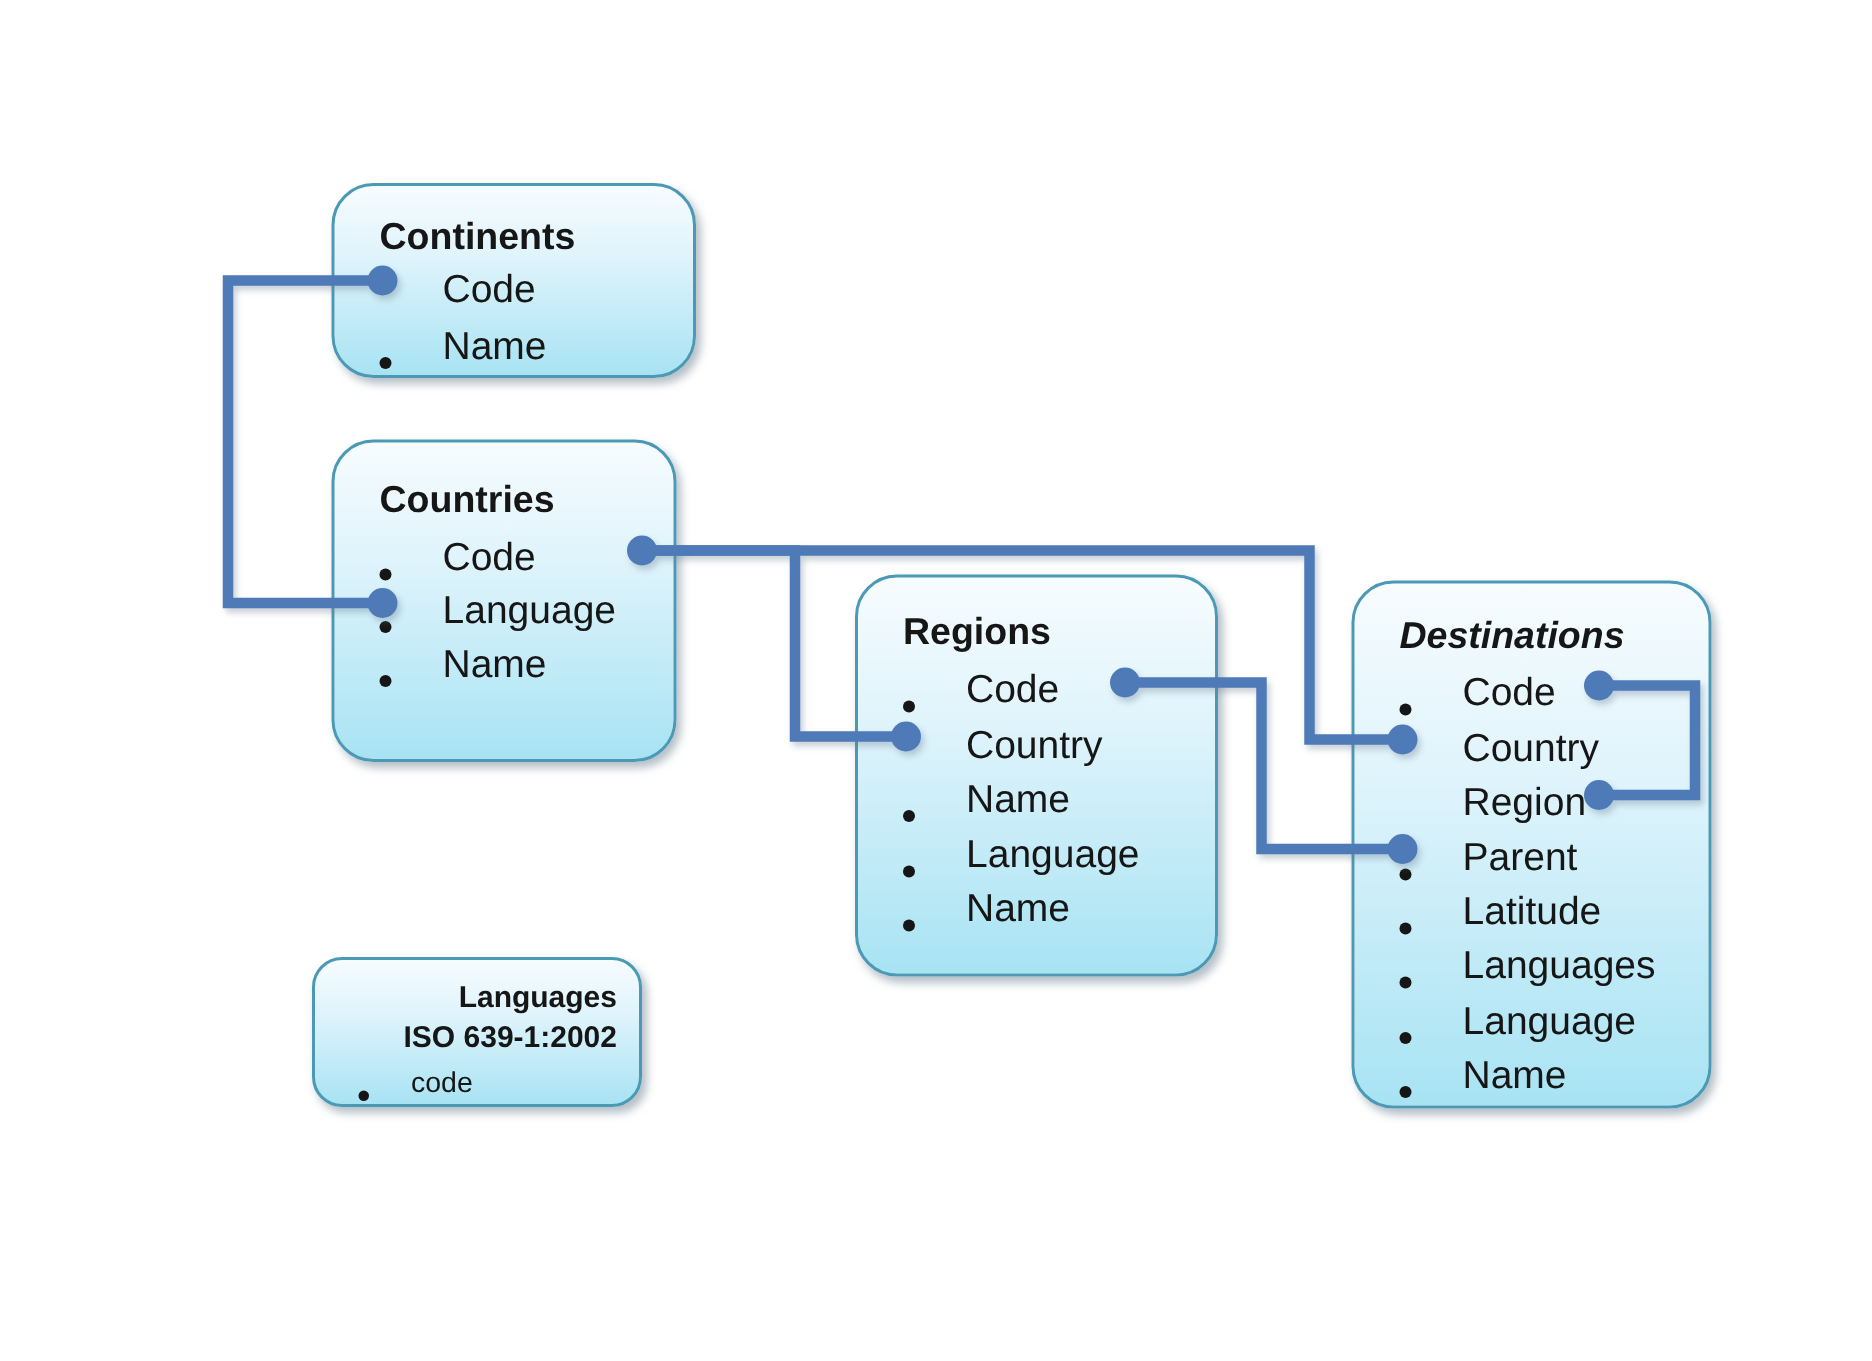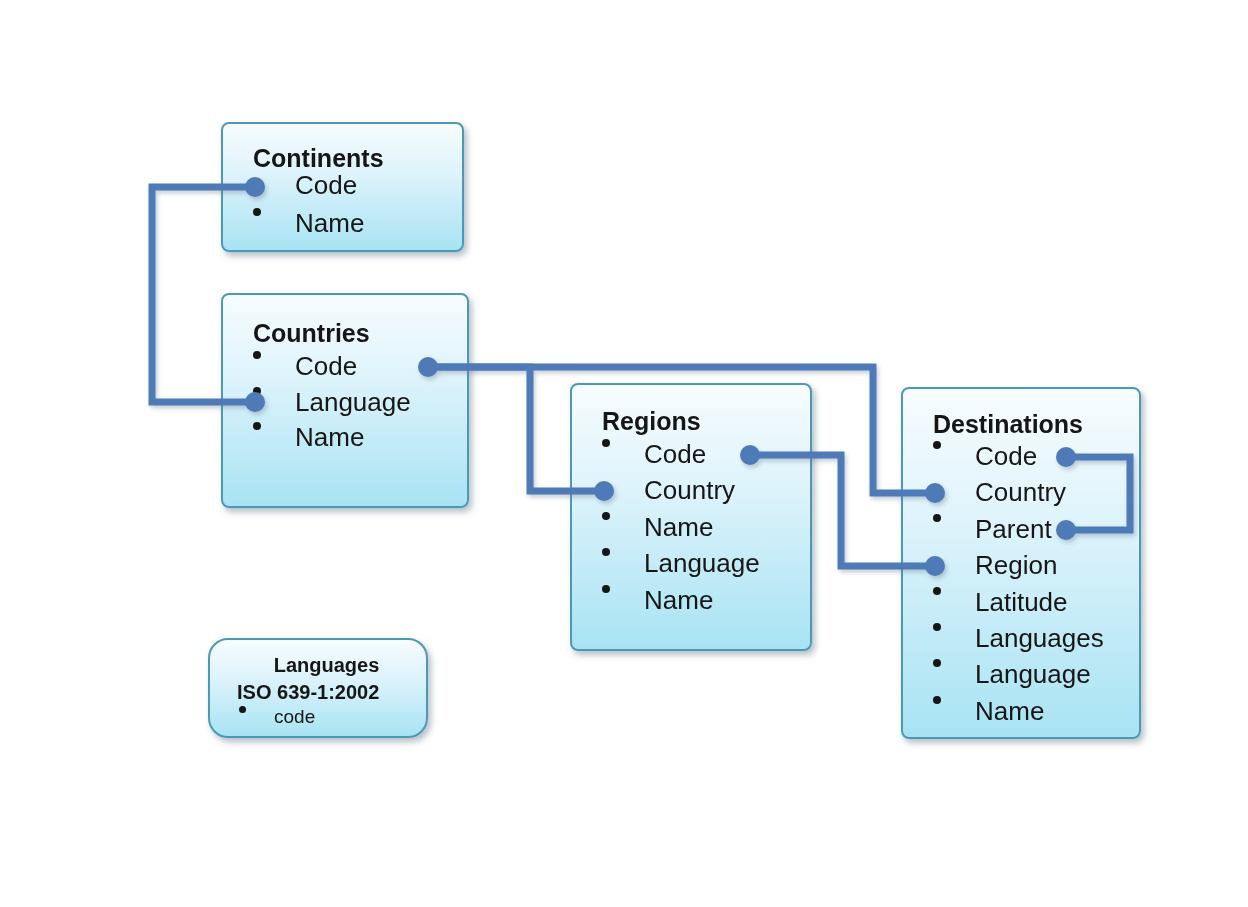--- a/index.html
+++ b/index.html
@@ -9,43 +9,43 @@
     height: 907px;
     background: #ffffff;
     overflow: hidden;
     font-family: "Liberation Sans", sans-serif;
     color: #161616;
   }
   .entity {
     position: absolute;
     box-sizing: border-box;
     border: 2px solid #4b99b4;
-    border-radius: 8px;
+    border-radius: 28px;
     background: linear-gradient(180deg, #f7fcfe 0%, #ddf3fb 40%, #a8e3f3 100%);
     box-shadow: 3px 4px 6px rgba(110, 130, 145, 0.5);
   }
   .entity--small { border-radius: 20px; }
   .entity-title {
     position: absolute;
     left: 30px;
     font-weight: bold;
     font-size: 25px;
     line-height: 36px;
     white-space: nowrap;
   }
   .entity--small .entity-title {
     left: 27px;
     font-size: 20px;
     line-height: 27px;
   }
-  .entity-subtitle { display: block; }
+  .entity-subtitle { display: block; margin-left: 32px; }
   .rows { position: absolute; left: 0; right: 0; }
   .row {
     display: flex;
-    align-items: flex-start;
+    align-items: flex-end;
     height: var(--rh, 36.4px);
     padding-left: 24px;
     font-size: 26px;
   }
   .bullet-cell {
     width: 20px;
     display: flex;
     justify-content: center;
     flex: 0 0 auto;
   }
@@ -90,21 +90,21 @@
       </div>
       <div class="row">
         <span class="bullet-cell">
             <span class="bullet"></span>
           </span>
         <span class="field-label">Name</span>
       </div>
     </div>
   </div>
 
-  <div class="entity" style="left:221px; top:293px; width:248px; height:215px; --rh:35.5px;">
+  <div class="entity" style="left:221px; top:293px; width:230px; height:215px; --rh:35.5px;">
     <div class="entity-title" style="top:20px;">Countries</div>
     <div class="rows" style="top:56px;">
       <div class="row">
         <span class="bullet-cell">
             <span class="bullet"></span>
           </span>
         <span class="field-label">Code</span>
       </div>
       <div class="row">
         <span class="bullet-cell">
@@ -151,45 +151,45 @@
       <div class="row">
         <span class="bullet-cell">
             <span class="bullet"></span>
           </span>
         <span class="field-label">Name</span>
       </div>
     </div>
   </div>
 
   <div class="entity" style="left:901px; top:387px; width:240px; height:352px; --rh:36.4px;">
-    <div class="entity-title" style="top:17px;">Destinations</div>
+    <div class="entity-title" style="top:17px;font-style:italic;">Destinations</div>
     <div class="rows" style="top:52px;">
       <div class="row">
         <span class="bullet-cell">
             <span class="bullet"></span>
           </span>
         <span class="field-label">Code</span>
       </div>
       <div class="row linked">
         <span class="bullet-cell">
             <span class="bullet"></span>
           </span>
         <span class="field-label">Country</span>
       </div>
+      <div class="row linked">
+        <span class="bullet-cell">
+            <span class="bullet"></span>
+          </span>
+        <span class="field-label">Region</span>
+      </div>
       <div class="row">
         <span class="bullet-cell">
             <span class="bullet"></span>
           </span>
         <span class="field-label">Parent</span>
-      </div>
-      <div class="row linked">
-        <span class="bullet-cell">
-            <span class="bullet"></span>
-          </span>
-        <span class="field-label">Region</span>
       </div>
       <div class="row">
         <span class="bullet-cell">
             <span class="bullet"></span>
           </span>
         <span class="field-label">Latitude</span>
       </div>
       <div class="row">
         <span class="bullet-cell">
             <span class="bullet"></span>

